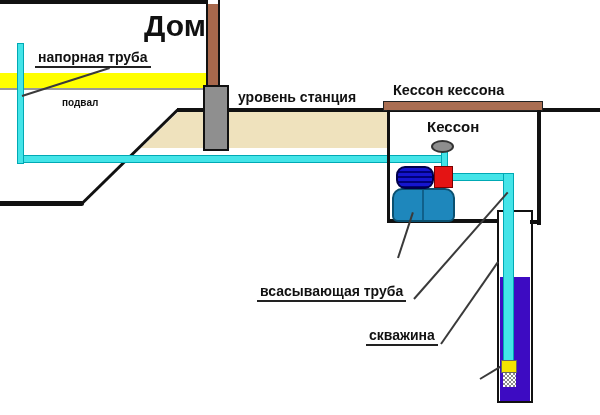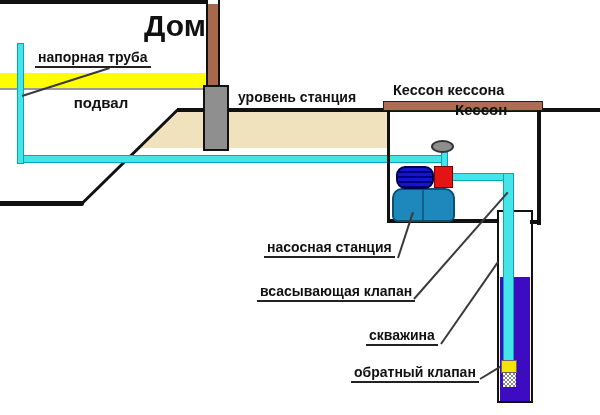--- a/index.html
+++ b/index.html
@@ -66,25 +66,25 @@
   .c-nasos{left:398px;top:257px;width:48px;transform:rotate(-71.9deg);}
   .c-vsas{left:414px;top:298px;width:142px;transform:rotate(-48.7deg);}
   .c-skvazh{left:441px;top:343px;width:100px;transform:rotate(-55.2deg);}
   .c-obrat{left:480px;top:378px;width:24px;transform:rotate(-31deg);}
 
   
   .lbl{font-weight:bold;font-size:14px;color:#111;white-space:nowrap;line-height:1.1;}
   .ul{border-bottom:2px solid #222;padding:0 3px 1px;text-align:center;}
   .l-dom{left:144px;top:9px;font-size:30px;}
   .l-napor{left:35px;top:50px;}
-  .l-podval{left:62px;top:95px;width:78px;text-align:center;font-size:15px;line-height:16px;}
+  .l-podval{left:62px;top:95px;width:78px;font-size:10px;line-height:16px;}
   .l-uroven{left:238px;top:90px;}
   .l-granitsa{left:231px;top:126px;}
   .l-kryshka{left:393px;top:83px;font-size:14.5px;}
-  .l-kesson{left:427px;top:102px;font-size:15px;margin-left:28px;}
+  .l-kesson{left:427px;top:119px;font-size:15px;}
   .l-nasos{left:264px;top:240px;}
   .l-vsas{left:257px;top:284px;}
   .l-skvazh{left:366px;top:328px;}
   .l-obrat{left:351px;top:365px;}
 </style>
 </head>
 <body>
 
 <div id="stage">
 
@@ -132,18 +132,16 @@
   <div class="call c-obrat"></div>
 
   <div class="lbl l-dom">Дом</div>
   <div class="lbl l-napor"><span class="ul" style="position:static">напорная труба</span></div>
   <div class="lbl l-podval">
     <span style="position:static;display:block">подвал</span>
   </div>
   <div class="lbl l-uroven">уровень станция</div>
   <div class="lbl l-kryshka">Кессон кессона</div>
   <div class="lbl l-kesson">Кессон</div>
-  <div class="lbl l-nasos"><span class="ul" style="position:static">насосная станция</span></div>
-  <div class="lbl l-vsas"><span class="ul" style="position:static">всасывающая клапан</span></div>
+  <div class="lbl l-vsas"><span class="ul" style="position:static">всасывающая труба</span></div>
   <div class="lbl l-skvazh"><span class="ul" style="position:static">скважина</span></div>
-  <div class="lbl l-obrat"><span class="ul" style="position:static">обратный клапан</span></div>
 
 </div>
 
 </body></html>

